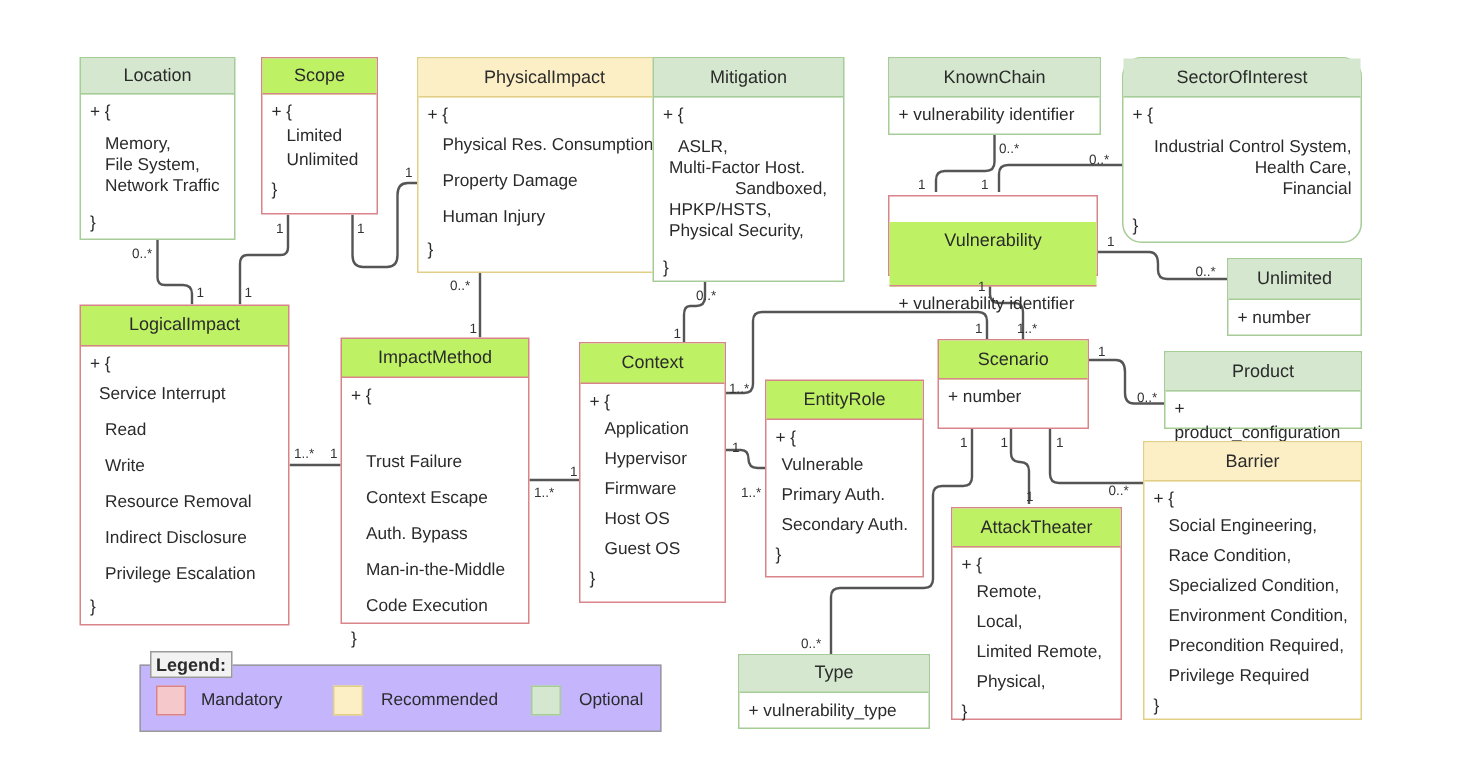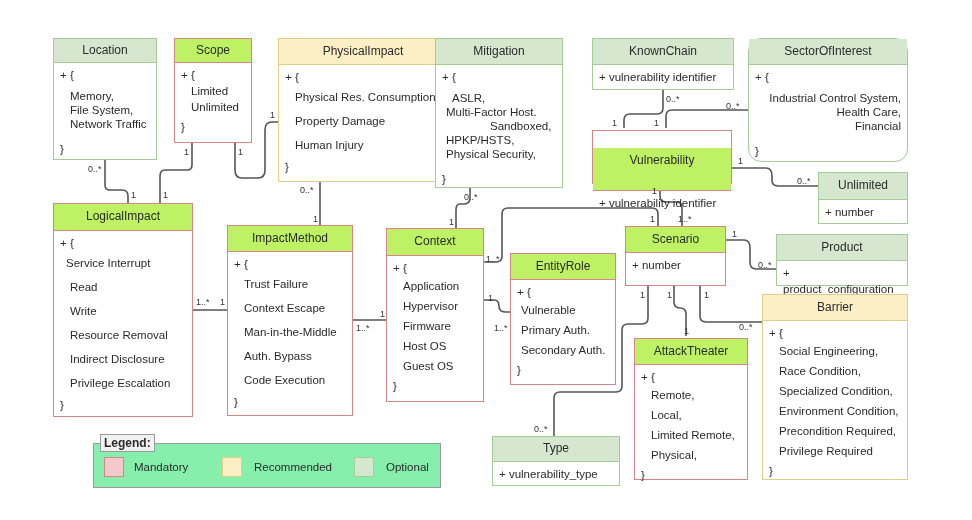--- a/index.html
+++ b/index.html
@@ -9,21 +9,21 @@
     .box { position: absolute; box-sizing: border-box; background: #fff; border: 1.5px solid; }
     .box .hdr { box-sizing: border-box; font-weight: normal; font-size: 12px; text-align: center;
                 border-bottom: 1.5px solid; }
     .box .body { font-size: 11.5px; padding: 4px 6px; line-height: 16px; }
     .m { border-color: #d9848a; } .m .hdr { background: #bef264; border-color: #d9848a; }
     .r { border-color: #e2cf86; } .r .hdr { background: #fcefc6; border-color: #e2cf86; }
     .o { border-color: #a6cc97; } .o .hdr { background: #d5e8cf; border-color: #a6cc97; }
     .items div { padding-left: 10px; }
     .mult { position: absolute; font-size: 9px; color: #333; }
     #legend { position: absolute; left: 93px; top: 443px; width: 348px; height: 45px; box-sizing: border-box;
-              border: 1.5px solid #9a9a9a; background: #86efac; }
+              border: 1.5px solid #9a9a9a; background: #c4b5fd; }
     #legend .title { position: absolute; left: 6px; top: -10px; background: #f2f2f2; border: 1.5px solid #9a9a9a;
                      font-weight: bold; font-size: 12px; padding: 1px 3px; }
     .sw { position: absolute; top: 13px; width: 20px; height: 20px; box-sizing: border-box; border: 1.5px solid; }
     .swl { position: absolute; top: 17px; font-size: 11.5px; }
   </style>
 </head>
 <body>
 
 <svg id="wires" viewBox="0 0 972 520">
   <g fill="none" stroke="#555" stroke-width="1.6">
@@ -141,25 +141,25 @@
       <div>Privilege Escalation</div>
     </div>
     <div style="margin-top:2px;">}</div>
   </div>
 </div>
 
 <div class="box m" style="left:227px;top:225px;width:126px;height:191px;">
   <div class="hdr" style="height:26px;line-height:24px;">ImpactMethod</div>
   <div class="body">
     <div>+ {</div>
-    <div class="items" style="line-height:24px;">
+    <div class="items" style="line-height:24px;margin-top:24px;">
       <div>Trust Failure</div>
       <div>Context Escape</div>
+      <div>Auth. Bypass</div>
       <div>Man-in-the-Middle</div>
-      <div>Auth. Bypass</div>
       <div>Code Execution</div>
     </div>
     <div style="margin-top:2px;">}</div>
   </div>
 </div>
 
 <div class="box m" style="left:386px;top:228px;width:98px;height:174px;">
   <div class="hdr" style="height:27px;line-height:25px;">Context</div>
   <div class="body">
     <div>+ {</div>

